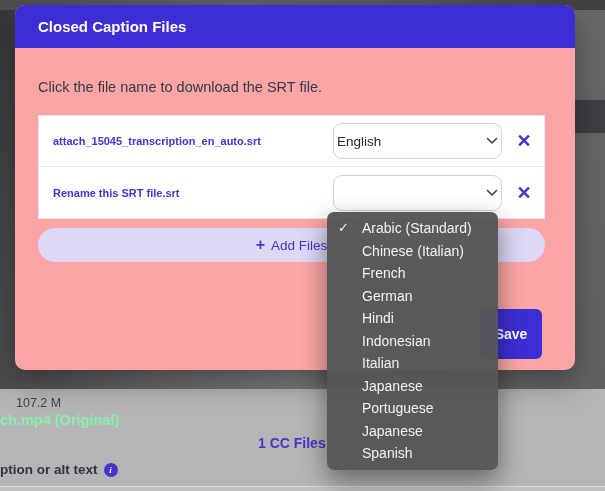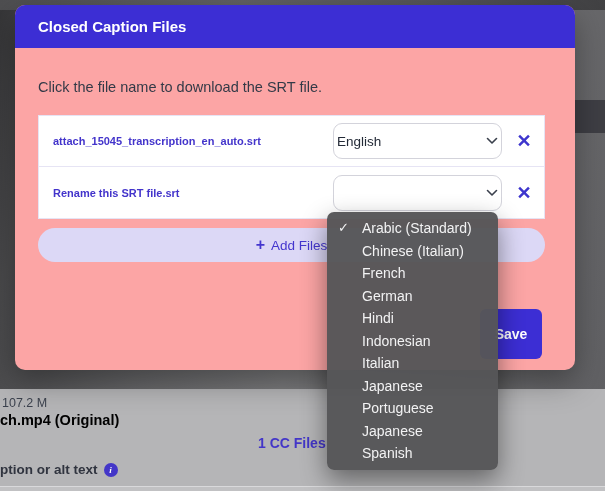--- a/index.html
+++ b/index.html
@@ -31,26 +31,26 @@
   }
   .bg-bottom-line {
     position: absolute; left: 0; top: 486px; width: 605px; height: 1px;
     background: #d9d9db;
   }
   .bg-bottom-under {
     position: absolute; left: 0; top: 487px; width: 605px; height: 4px;
     background: #c1c1c3;
   }
   .bg-filesize {
-    position: absolute; left: 2px; top: 396px;
+    position: absolute; left: 16px; top: 396px;
     font-size: 12.5px; color: #3c424e;
   }
   .bg-filename {
     position: absolute; left: 0px; top: 412px;
-    font-size: 14.5px; font-weight: bold; color: #000000; cursor: pointer;
+    font-size: 14.5px; font-weight: bold; color: #86efac; cursor: pointer;
   }
   .bg-ccfiles {
     position: absolute; left: 258px; top: 435px;
     font-size: 14px; font-weight: bold; color: #4336c8; cursor: pointer;
   }
   .bg-caption-label {
     position: absolute; left: 0px; top: 462px;
     font-size: 13.5px; font-weight: bold; color: #30343f;
     display: flex; align-items: center; gap: 6px; justify-content: flex-end;
   }

